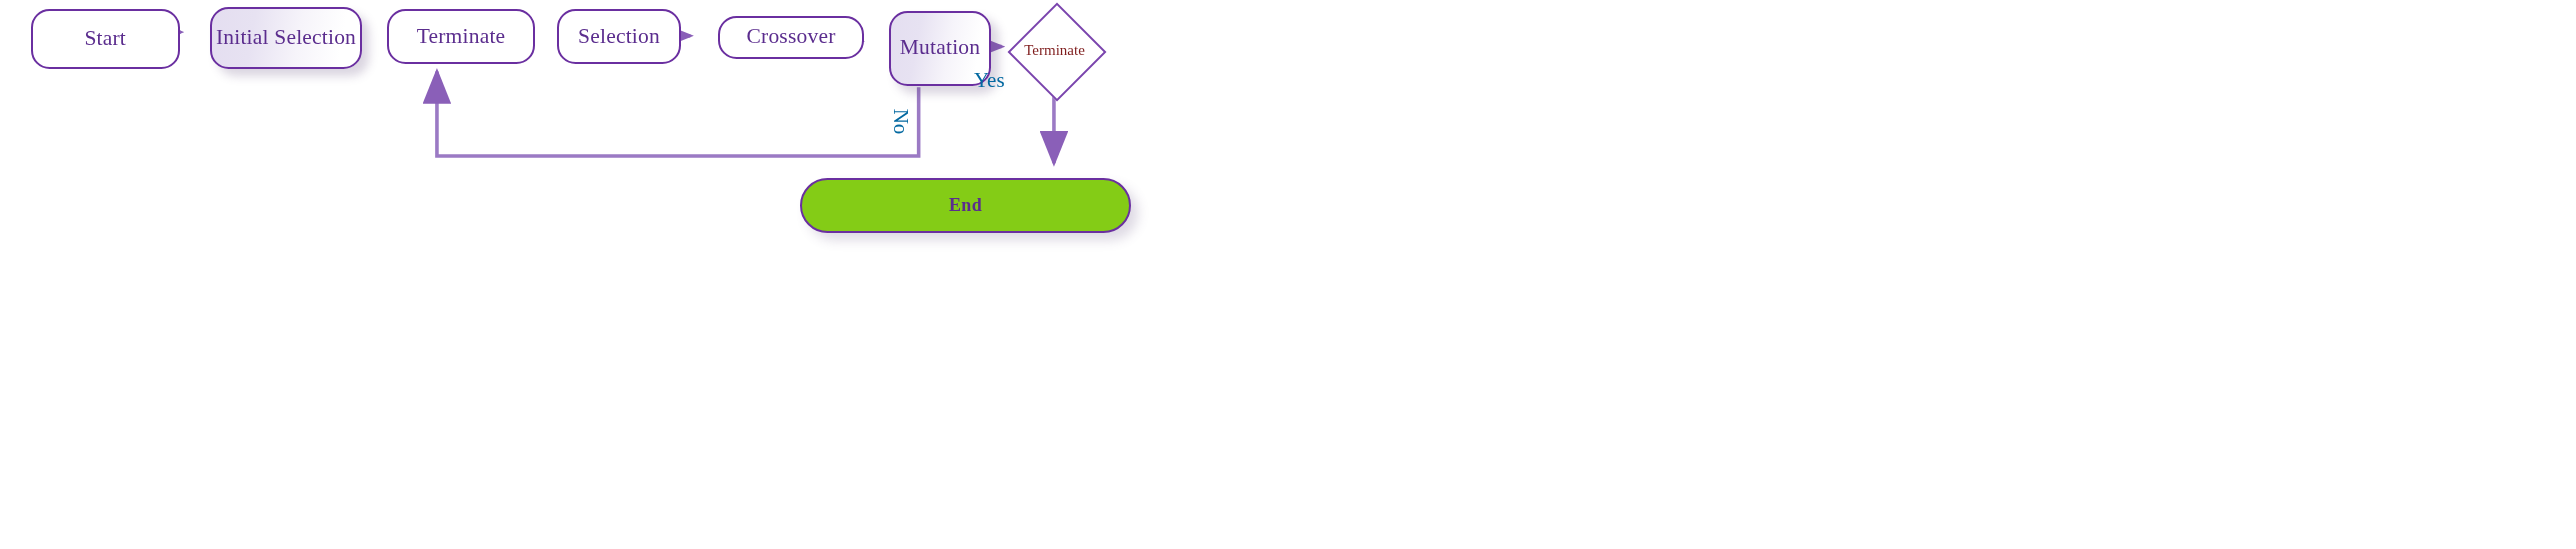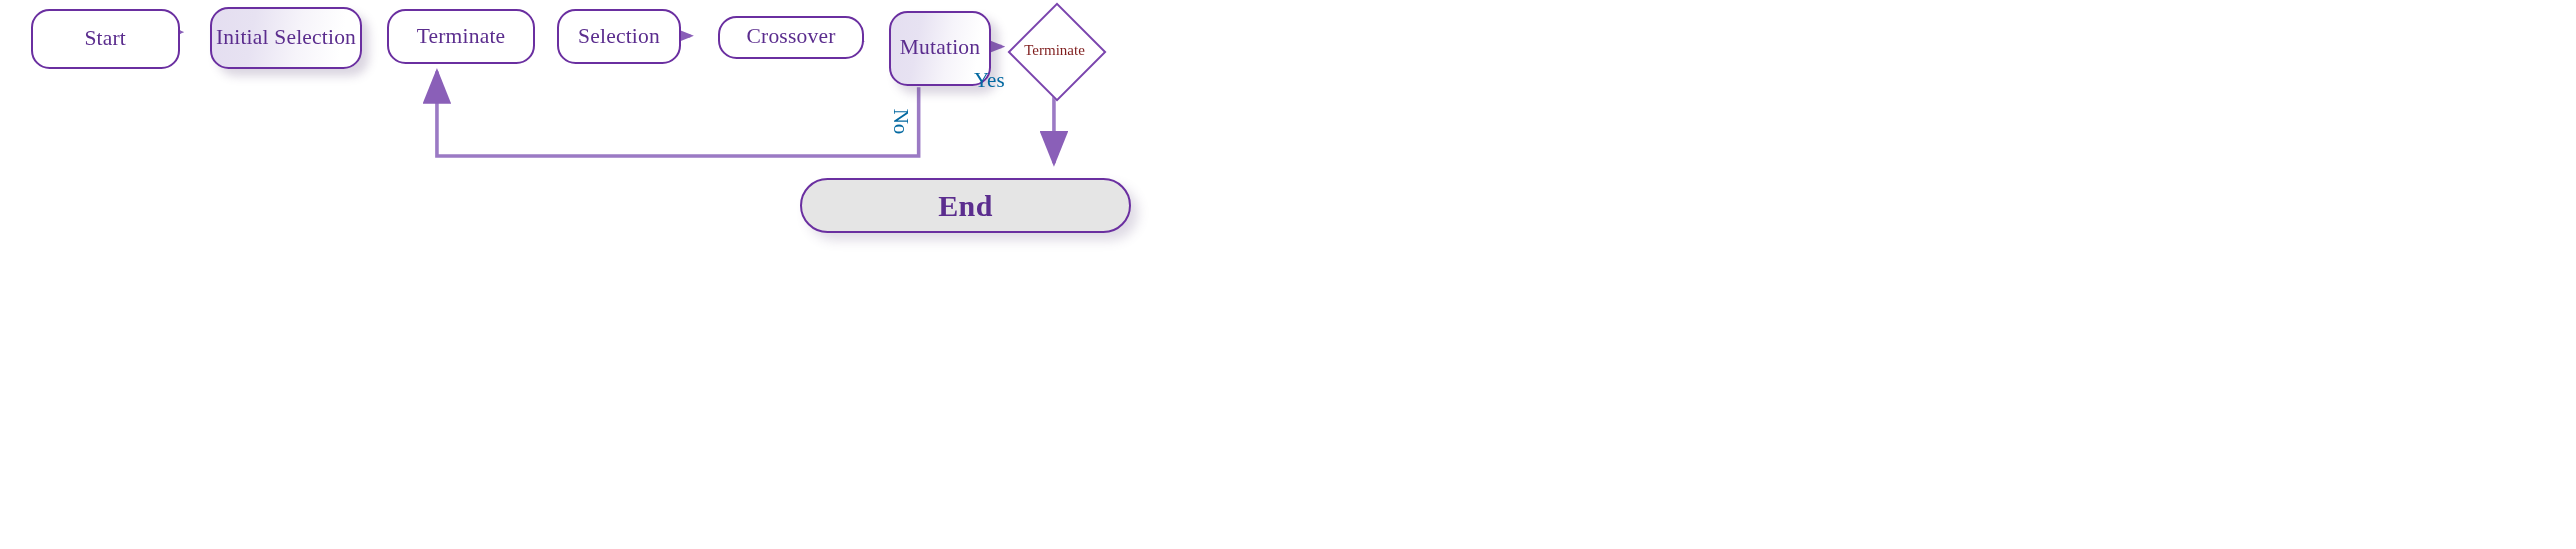--- a/index.html
+++ b/index.html
@@ -49,23 +49,23 @@
   .proc-grad{
     border-radius:18.6px;
     font-size:21.5px;
     letter-spacing:0.2px;
     background:linear-gradient(100deg,#e4def0 0%,#e7e2f2 28%,#f6f4fa 58%,#ffffff 86%,#ffffff 100%);
     box-shadow:7.2px 7.2px 10px rgba(90,70,120,0.22);
   }
   
   .terminal{
     border-radius:7159px;
-    background:#e5e5e5;
+    background:#84cc16;
     box-shadow:7.2px 7.2px 11.5px rgba(90,70,120,0.20);
-    font-size:30px;
+    font-size:18px;
     font-weight:bold;
     letter-spacing:0.4px;
   }
   
   .decision-wrap{
     position:absolute;
     display:flex;
     align-items:center;
     justify-content:center;
   }

